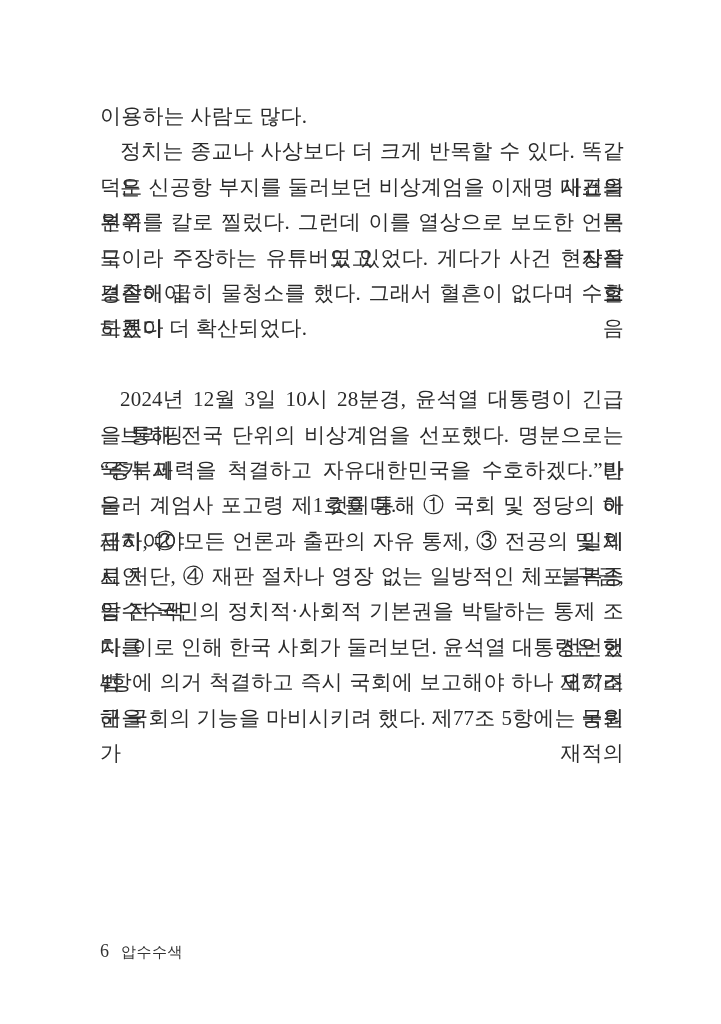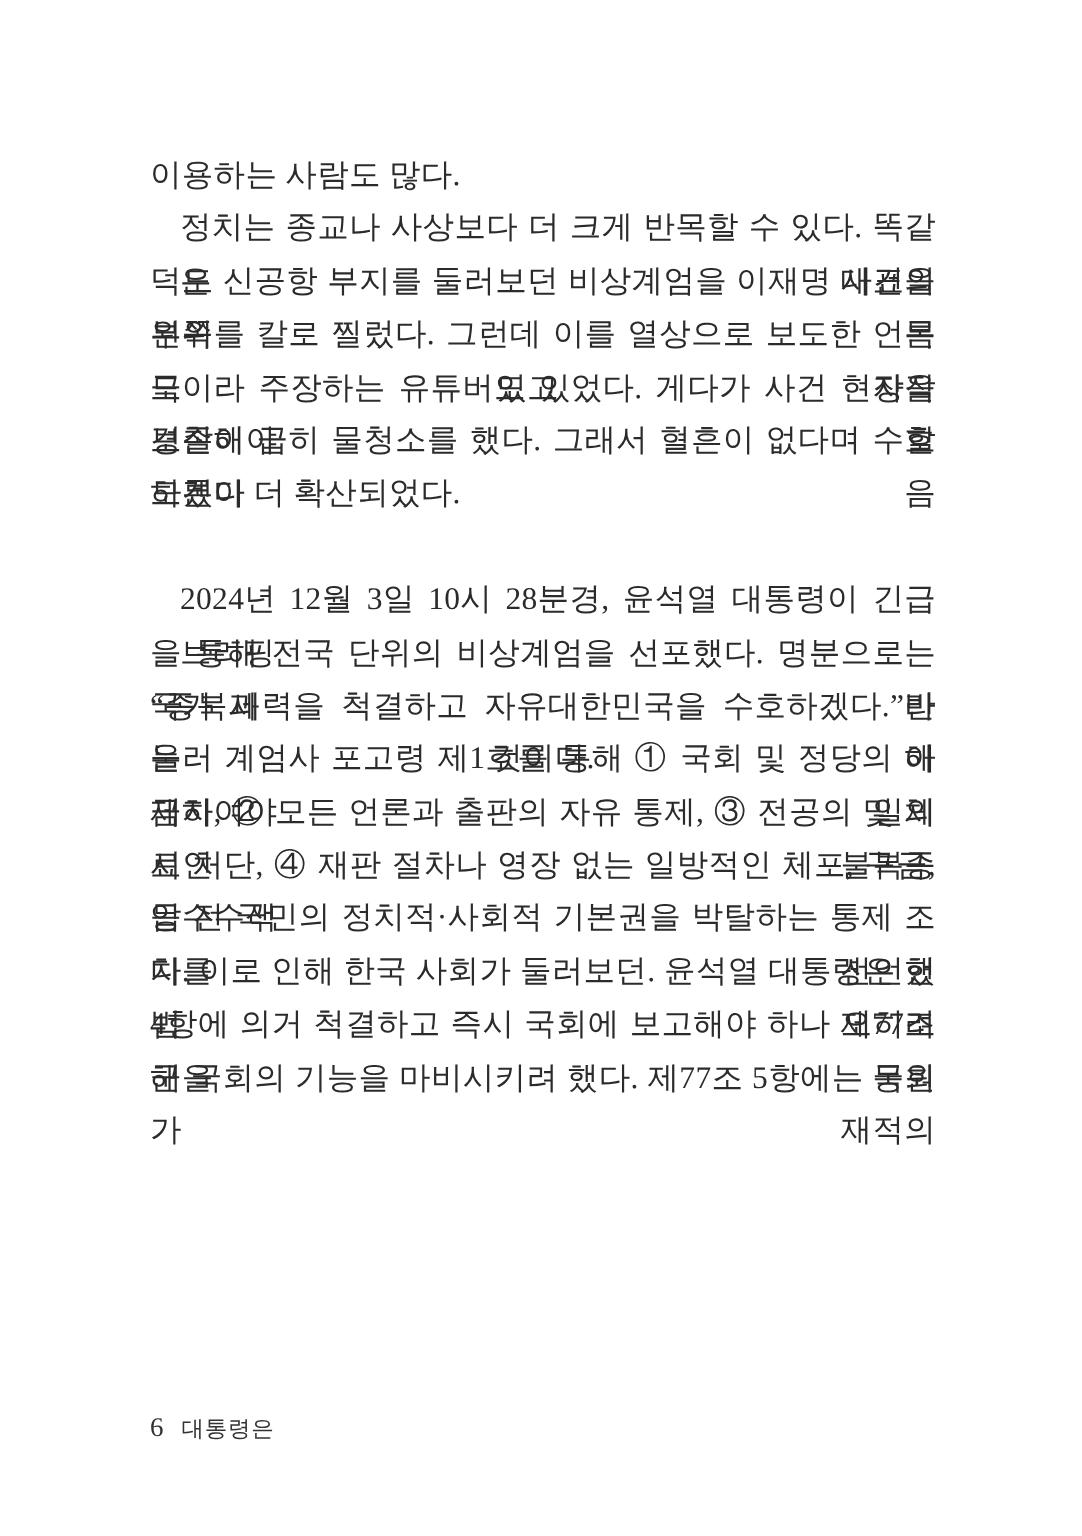--- a/index.html
+++ b/index.html
@@ -86,16 +86,16 @@
     <div class="line">금지, ② 모든 언론과 출판의 자유 통제, ③ 전공의 및 의료인 불복종</div>
     <div class="line">시 처단, ④ 재판 절차나 영장 없는 일방적인 체포, 구금, 압수수색</div>
     <div class="line">등 전 국민의 정치적·사회적 기본권을 박탈하는 통제 조치를 선언했</div>
     <div class="line">다. 이로 인해 한국 사회가 둘러보던. 윤석열 대통령은 헌법 제77조</div>
     <div class="line">4항에 의거 척결하고 즉시 국회에 보고해야 하나 오히려 군을 동원</div>
     <div class="line">해 국회의 기능을 마비시키려 했다. 제77조 5항에는 국회가 재적의</div>
   </div>
 
   <div class="footer">
     <span class="pagenum">6</span>
-    <span class="booktitle">대통령은</span>
+    <span class="booktitle">압수수색</span>
   </div>
 
 </div>
 
 </body></html>

